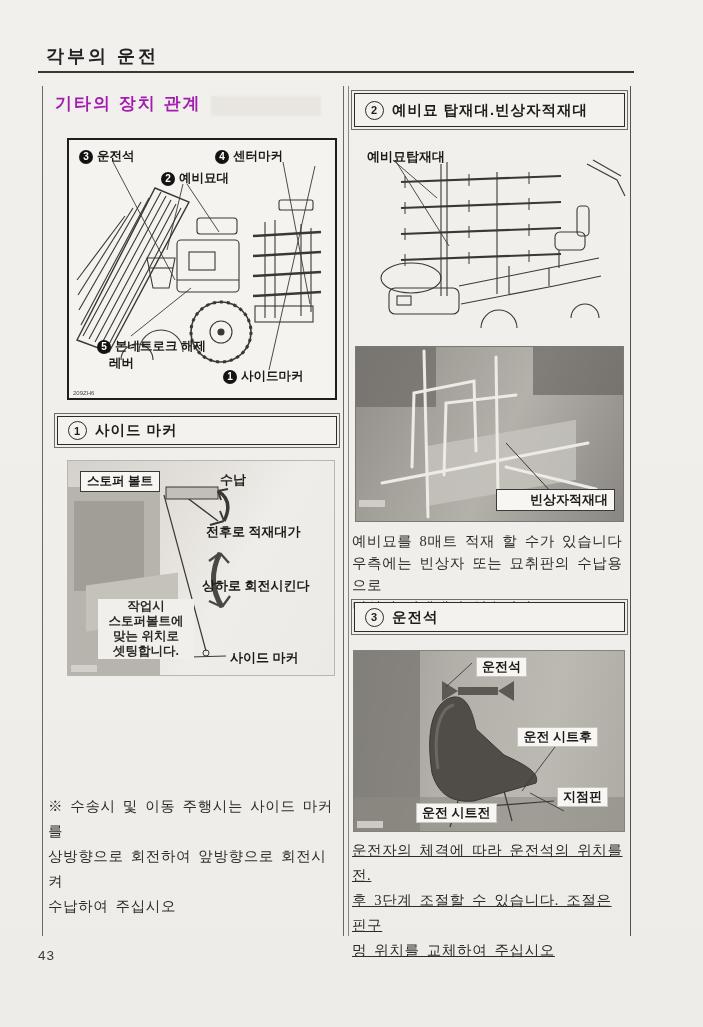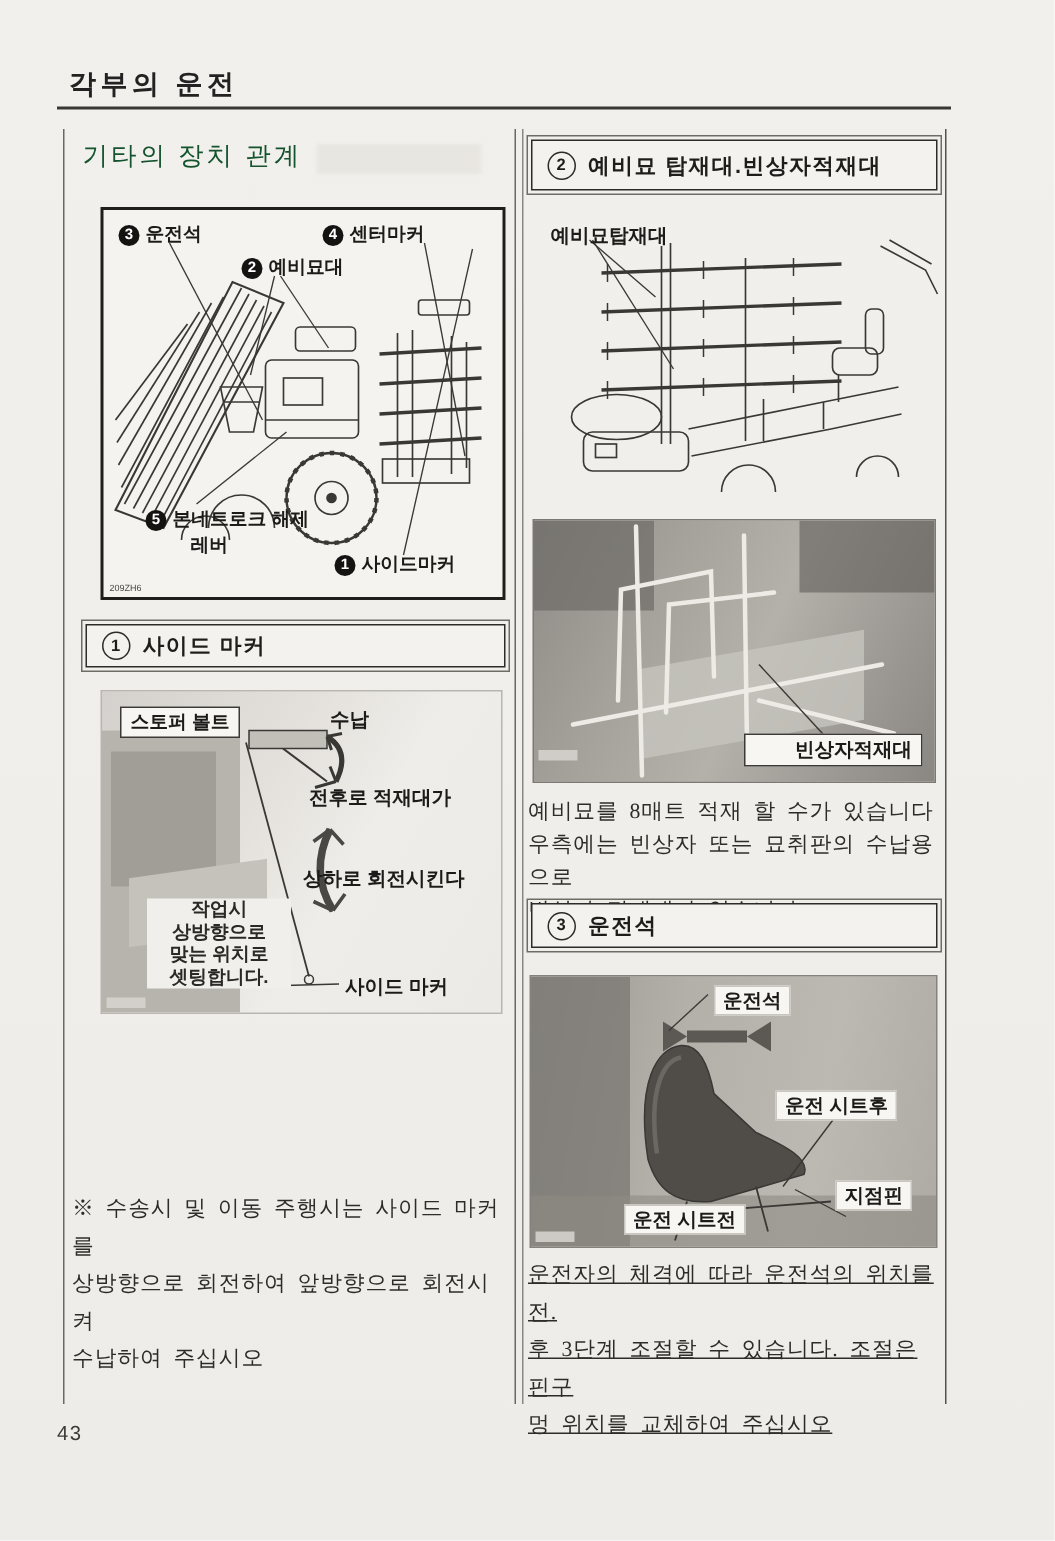--- a/index.html
+++ b/index.html
@@ -6,21 +6,21 @@
   body{
     width:703px;height:1027px;position:relative;overflow:hidden;
     background:linear-gradient(180deg,#f2f0ec 0%,#f0eeea 60%,#eeece8 100%);
     font-family:"Liberation Sans","DejaVu Sans",sans-serif;color:#2b2927;
   }
   .hdr-title{position:absolute;left:46px;top:44px;font-size:18px;font-weight:bold;letter-spacing:3px;color:#222;}
   .hdr-rule{position:absolute;left:38px;top:71px;width:596px;height:2px;background:#3a3835;}
   .col{position:absolute;top:86px;height:850px;}
   .col-left{left:42px;width:300px;border-left:1px solid #6b6862;border-right:1px solid #6b6862;}
   .col-right{left:348px;width:281px;border-left:1px solid #8a8781;border-right:1px solid #55524e;}
-  .sec-title{position:absolute;left:12px;top:6px;font-size:17px;font-weight:normal;letter-spacing:2px;color:#14532d;}
+  .sec-title{position:absolute;left:12px;top:6px;font-size:17px;font-weight:bold;letter-spacing:2px;color:#a21caf;}
   .ghost{position:absolute;background:#e7e4df;filter:blur(1px);opacity:.8;}
   .frame{position:absolute;background:#f5f3ef;border:2.5px solid #1f1e1c;}
   .photo{position:absolute;overflow:hidden;}
   .headbox{position:absolute;display:flex;align-items:center;gap:8px;padding:0 10px;box-sizing:border-box;
     background:#f4f2ee;border:1.5px solid #2c2b29;outline:1px solid #6f6c66;outline-offset:2px;
     font-weight:bold;font-size:14.5px;letter-spacing:1px;color:#1e1d1b;}
   .cnum{display:inline-flex;flex:none;width:17px;height:17px;border:1.4px solid #2c2b29;border-radius:50%;
     align-items:center;justify-content:center;font-size:11px;font-weight:bold;}
   .ndot{display:inline-flex;flex:none;width:14px;height:14px;background:#141312;color:#fff;border-radius:50%;
     align-items:center;justify-content:center;font-size:10px;font-weight:bold;margin-right:4px;}
@@ -111,21 +111,21 @@
     </div>
     <div class="dlabel" style="left:92px;top:30px;">
       <span class="ndot">2</span>
       <span>예비묘대</span>
     </div>
     <div class="dlabel" style="left:28px;top:198px;display:block;">
       <div style="display:flex;align-items:center;">
         <span class="ndot">5</span>
         <span>본네트로크 해제</span>
       </div>
-      <div style="margin-left:30px;">레버</div>
+      <div style="margin-left:12px;">레버</div>
     </div>
     <div class="dlabel" style="left:154px;top:228px;">
       <span class="ndot">1</span>
       <span>사이드마커</span>
     </div>
     <div class="tinycode" style="left:4px;bottom:2px;">209ZH6</div>
   </div>
 
   <div class="headbox" style="left:14px;top:330px;width:280px;height:29px;">
     <span class="cnum">1</span>
@@ -150,21 +150,21 @@
         <line x1="122" y1="196" x2="158" y2="195" stroke-width="1"></line>
         <circle cx="138" cy="192" r="3" stroke-width="1"></circle>
       </g>
     </svg>
     <div class="dlabel wbox" style="left:12px;top:10px;">스토퍼 볼트</div>
     <div class="dlabel plain" style="left:152px;top:10px;font-size:13px;">수납</div>
     <div class="dlabel plain" style="left:138px;top:62px;font-size:13px;">전후로 적재대가</div>
     <div class="dlabel plain" style="left:134px;top:116px;font-size:13px;">상하로 회전시킨다</div>
     <div class="note-lines" style="position:absolute;left:30px;top:138px;width:96px;font-size:12.5px;font-weight:bold;line-height:15px;background:#f1efeb;">
       <div>작업시</div>
-      <div>상방향으로</div>
+      <div>스토퍼볼트에</div>
       <div>맞는 위치로</div>
       <div>셋팅합니다.</div>
     </div>
     <div class="dlabel plain" style="left:162px;top:188px;font-size:13px;">사이드 마커</div>
     <div class="smudge" style="left:3px;bottom:3px;"></div>
   </div>
 
   <div class="para" style="left:5px;top:708px;width:292px;">
     <div>※  수송시  및  이동  주행시는  사이드  마커를</div>
     <div>상방향으로  회전하여  앞방향으로  회전시켜</div>

